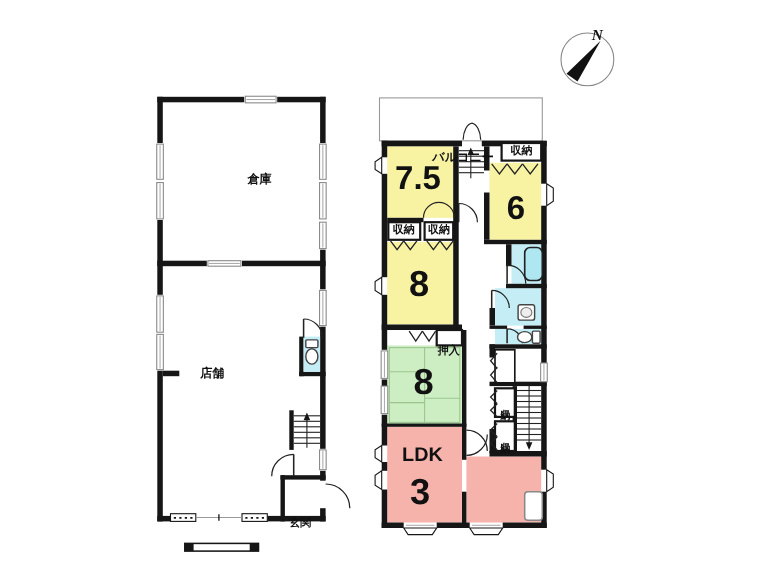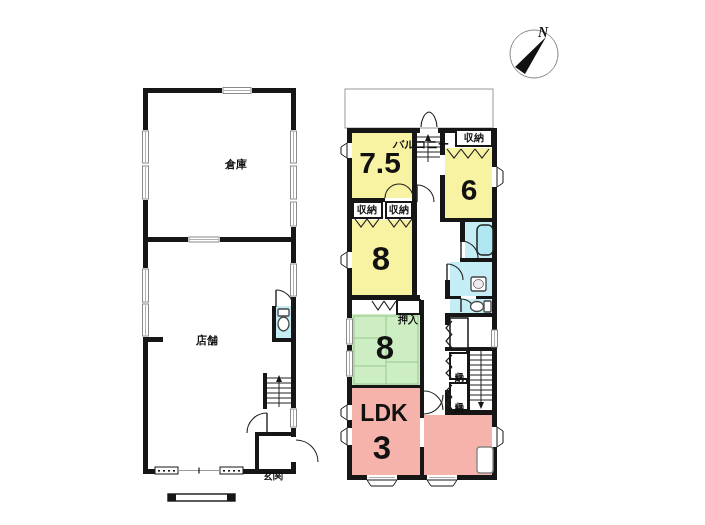--- a/index.html
+++ b/index.html
@@ -2,21 +2,21 @@
 <html><head>
 <meta charset="utf-8">
 <style>
   html,body{margin:0;padding:0;background:#fff;}
   .canvas{position:relative;width:705px;height:525px;background:#fff;overflow:hidden;
           font-family:"Liberation Sans",sans-serif;}
   .canvas svg{position:absolute;left:0;top:0;}
   .lbl{position:absolute;transform:translate(-50%,-50%);font-weight:bold;color:#111;
        white-space:nowrap;line-height:1;font-family:"Liberation Sans",sans-serif;}
   .s9{font-size:9px;} .s10{font-size:10px;} .s11{font-size:11px;}
-  .s23{font-size:23px;} .s30{font-size:30px;} .s32{font-size:33px;}
+  .s23{font-size:18px;} .s30{font-size:30px;} .s32{font-size:33px;}
   .vert{writing-mode:vertical-rl;text-orientation:upright;letter-spacing:1px;}
   .north{font-family:"Liberation Serif",serif;font-style:italic;font-size:14px;font-weight:bold;}
   .w{fill:#161616;}
   .win{fill:#ffffff;stroke:#8a8a8a;stroke-width:1;}
   .mid{stroke:#9a9a9a;stroke-width:0.8;}
   .arc{fill:none;stroke:#222;stroke-width:1.1;}
   .leaf{stroke:#222;stroke-width:1.4;}
   .step{stroke:#222;stroke-width:1;}
   .zig{fill:none;stroke:#222;stroke-width:1.2;}
   .box{fill:#fff;stroke:#161616;stroke-width:2;}
@@ -289,21 +289,21 @@
 
   <g>
     <circle cx="534" cy="54" r="24" fill="#fff" stroke="#888" stroke-width="1"></circle>
     <polygon points="546,37 515,67 525,74" fill="#111"></polygon>
   </g>
 </svg>
 
 <div class="lbl north" style="left:543px;top:33px;">N</div>
 
 <div class="lbl s11" style="left:236px;top:164px;">倉庫</div>
-<div class="lbl s11" style="left:207px;top:340px;text-align:center;">店舗</div>
+<div class="lbl s11" style="left:193px;top:340px;text-align:center;">店舗</div>
 <div class="lbl s10" style="left:273px;top:476px;">玄関</div>
 
 <div class="lbl s11" style="left:421px;top:107px;margin-top:37px;">バルコニー</div>
 <div class="lbl s10" style="left:474px;top:138px;">収納</div>
 <div class="lbl s30" style="left:380px;top:163px;">7.5</div>
 <div class="lbl s30" style="left:469px;top:190px;">6</div>
 <div class="lbl s10" style="left:367px;top:210px;">収納</div>
 <div class="lbl s10" style="left:399px;top:210px;">収納</div>
 <div class="lbl s32" style="left:381px;top:258px;">8</div>
 <div class="lbl s10" style="left:408px;top:320px;">押入</div>

